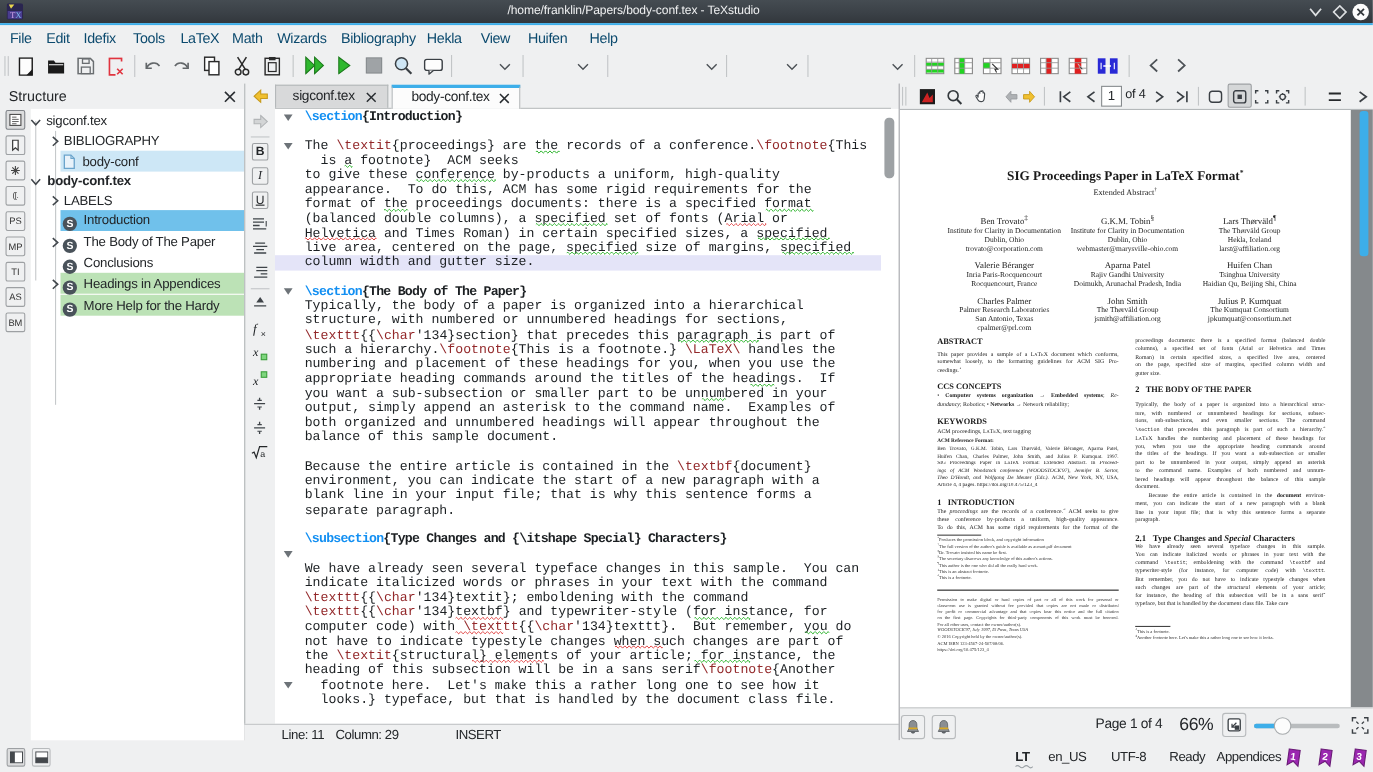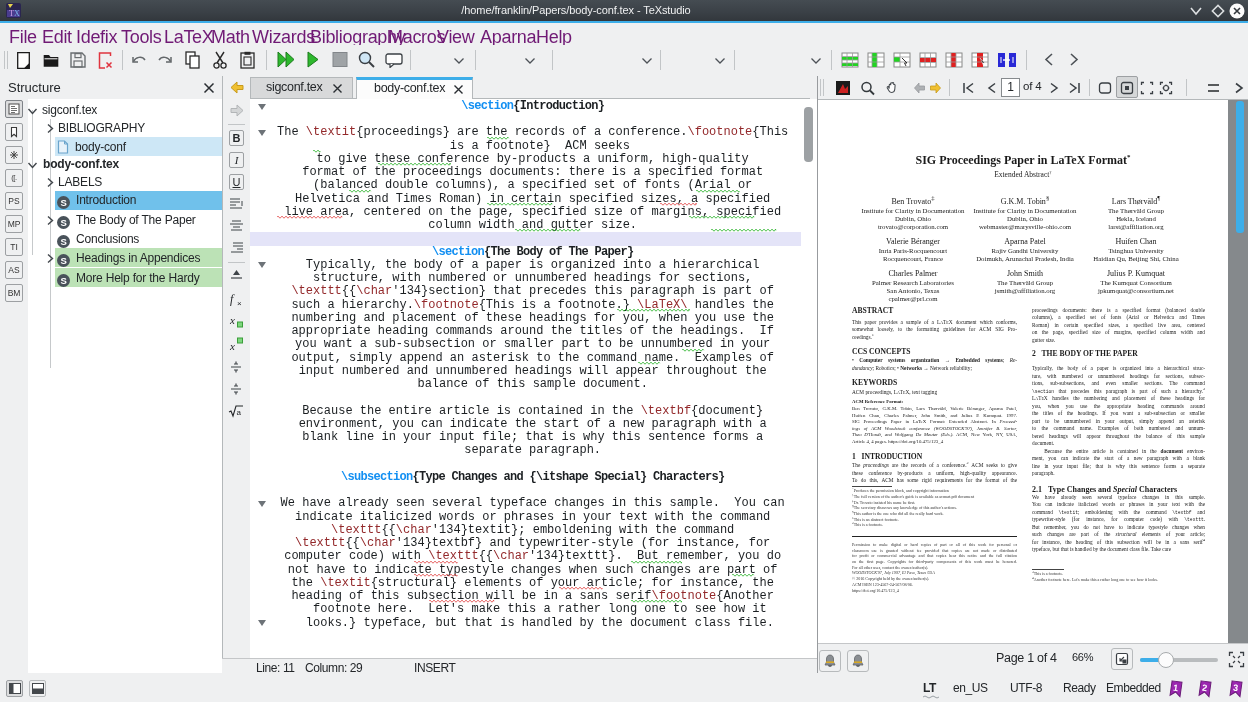--- a/index.html
+++ b/index.html
@@ -6,21 +6,21 @@
   body{width:1248px;height:702px;overflow:hidden;font-family:"Liberation Sans",sans-serif;}
   #app{position:absolute;top:0;left:0;width:1248px;height:702px;background:#eff0f1;}
   .abs{position:absolute;}
   
   #titlebar{position:absolute;left:0;top:0;width:1248px;height:21px;
     background:linear-gradient(#454c52,#3a4046 60%,#32373c);}
   #titleblue{position:absolute;left:0;top:21px;width:1248px;height:2px;background:#3daee9;}
   #titletext{position:absolute;left:0;top:4px;width:1152px;text-align:center;color:#eff0f1;font-size:11px;letter-spacing:-0.1px;}
   
   #menubar{position:absolute;left:0;top:23px;width:1248px;height:22px;background:#eff0f1;}
-  .menu{position:absolute;top:4px;font-size:18px;letter-spacing:-0.3px;color:#701a75;}
+  .menu{position:absolute;top:4px;font-size:13px;letter-spacing:-0.3px;color:#0c4a6e;}
   
   #toolbar{position:absolute;left:0;top:45px;width:1248px;height:31px;background:#eff0f1;}
   .tsep{position:absolute;top:5px;width:1px;height:20px;background:#c2c5c7;}
   .ddtext{position:absolute;top:8px;font-size:12.5px;color:#7f1d1d;margin-top:22px;}
   
   #structhead{position:absolute;left:0;top:76px;width:222px;height:23px;background:#eff0f1;}
   #tabbar{position:absolute;left:250px;top:76px;width:560px;height:23px;background:#eff0f1;border-bottom:1px solid #b4b8ba;box-sizing:border-box;}
   .tab{position:absolute;top:1px;height:21px;box-sizing:border-box;font-size:12.5px;letter-spacing:-0.3px;color:#232629;}
   #tab1{left:0px;width:103px;background:#d8d9da;border:1px solid #b4b8ba;border-bottom:none;}
   #tab2{left:106px;width:117px;background:#fcfcfc;border:1px solid #b4b8ba;border-bottom:none;border-top:3px solid #3daee9;height:22px;}
@@ -31,21 +31,21 @@
   
   #tree{position:absolute;left:28px;top:99px;width:194px;height:579px;background:#fff;border-right:1px solid #9da0a3;box-sizing:content-box;}
   .trow{position:absolute;font-size:12px;letter-spacing:-0.2px;color:#232629;height:19px;line-height:19px;white-space:nowrap;}
   .hl{position:absolute;left:27px;width:167px;height:19px;}
   .sicon{display:inline-block;width:13px;height:13px;border-radius:7px;background:#49525a;color:#fff;
      font-size:9.5px;font-weight:bold;text-align:center;line-height:13px;vertical-align:-2px;}
   
   #vtoolbar{position:absolute;left:222px;top:76px;width:28px;height:582px;background:#eff0f1;border-left:1px solid #b4b8ba;box-sizing:border-box;}
   
   #editor{position:absolute;left:250px;top:99px;width:567px;height:559px;background:#fff;overflow:hidden;}
-  #edlines{position:absolute;left:27px;top:0.8px;font-family:"Liberation Mono",monospace;font-size:12px;line-height:13.25px;color:#1b1f22;text-align:center;}
+  #edlines{position:absolute;left:27px;top:0.8px;font-family:"Liberation Mono",monospace;font-size:12px;line-height:13.25px;color:#1b1f22;}
   #edlines>div{height:13.25px;white-space:pre;}
   .cmd{color:#93282a;}
   .kw{color:#128ff2;font-weight:bold;letter-spacing:-0.7px;}
   .bt{font-weight:bold;letter-spacing:-0.7px;}
   .wg{}
   .wr{}
   #curline{position:absolute;left:0;top:133.3px;width:551px;height:13.25px;background:#e4e4f8;}
   .fold{position:absolute;left:8px;width:0;height:0;border-left:4.5px solid transparent;border-right:4.5px solid transparent;border-top:6px solid #6d7378;}
   #edscroll{position:absolute;left:551px;top:0;width:16px;height:559px;background:#fff;}
   #edthumb{position:absolute;left:3px;top:8px;width:9px;height:55px;background:#9da1a4;border-radius:4px;}
@@ -97,23 +97,23 @@
   <div id="titletext">/home/franklin/Papers/body-conf.tex - TeXstudio</div>
   <div id="menubar">
     <div class="menu" style="left:9px">File</div>
     <div class="menu" style="left:42px">Edit</div>
     <div class="menu" style="left:76px">Idefix</div>
     <div class="menu" style="left:121px">Tools</div>
     <div class="menu" style="left:164px">LaTeX</div>
     <div class="menu" style="left:211px">Math</div>
     <div class="menu" style="left:252px">Wizards</div>
     <div class="menu" style="left:310px">Bibliography</div>
-    <div class="menu" style="left:388px">Macros</div>
+    <div class="menu" style="left:388px">Hekla</div>
     <div class="menu" style="left:437px">View</div>
-    <div class="menu" style="left:480px">Aparna</div>
+    <div class="menu" style="left:480px">Huifen</div>
     <div class="menu" style="left:536px">Help</div>
   </div>
   <div id="toolbar">
     <div class="abs" style="left:4px;top:6px;width:1px;height:18px;background:#c2c5c7"></div>
     <div class="abs" style="left:7px;top:6px;width:1px;height:18px;background:#c2c5c7"></div>
 
     <svg class="abs" style="left:16px;top:7px" width="15" height="17">
         <path d="M1.7 0.7 H13.3 V16.3 H1.7 Z" fill="#fdfdfd" stroke="#1a1a1a" stroke-width="1.3"></path>
         <path d="M13.3 11 L8 16.3 H13.3 Z" fill="#1a1a1a"></path>
       </svg>
@@ -400,36 +400,37 @@
     <div class="fold" style="top:31px"></div>
     <div class="fold" style="top:163.3px"></div>
     <div class="fold" style="top:401.8px"></div>
     <div class="fold" style="top:521px"></div>
     <div id="edlines">
 <div><span class="kw">\section</span><span class="bt">{Introduction}</span></div>
 <div></div>
 <div>The <span class="cmd">\textit</span>{proceedings} are <span class="wg">the</span> records of a conference.<span class="cmd">\footnote</span>{This</div>
 <div>  is <span class="wg">a</span> footnote}  ACM seeks</div>
 <div>to give these <span class="wg">conference</span> by-products a uniform, high-quality</div>
+<div>appearance.  To do this, ACM has some rigid requirements for the</div>
 <div>format of <span class="wg">the</span> proceedings documents: there is a specified <span class="wg">format</span></div>
 <div>(balanced double columns), a <span class="wg">specified</span> set of fonts (<span class="wr">Arial</span> or</div>
 <div><span class="wr">Helvetica</span> and Times Roman) in certain specified sizes, a <span class="wg">specified</span></div>
 <div>live area, centered on the page, <span class="wg">specified</span> size of margins, <span class="wg">specified</span></div>
 <div>column width and gutter size.</div>
 <div></div>
 <div><span class="kw">\section</span><span class="bt">{The Body of The Paper}</span></div>
 <div>Typically, the body of a paper is organized into a hierarchical</div>
 <div>structure, with numbered or unnumbered headings for sections,</div>
 <div><span class="cmd">\texttt</span>{{<span class="cmd">\char</span>'134}section} that precedes this paragraph is part of</div>
 <div>such a hierarchy.<span class="cmd">\footnote</span>{This is a footnote.} <span class="cmd">\LaTeX\</span> handles the</div>
 <div>numbering and placement of these headings for you, when <span class="wg">you</span> use the</div>
 <div>appropriate heading commands around the titles of <span class="wg">the</span> headings.  If</div>
 <div>you want a sub-subsection or smaller part to be unnumbered in your</div>
 <div>output, simply append an asterisk to the command name.  Examples of</div>
-<div>input numbered and unnumbered headings will appear throughout the</div>
+<div>both organized and unnumbered headings will appear throughout the</div>
 <div>balance of this sample document.</div>
 <div></div>
 <div>Because the entire article is contained in the <span class="cmd">\textbf</span>{document}</div>
 <div>environment, you can indicate the start of a new paragraph with a</div>
 <div>blank line in your input file; that is why this sentence forms a</div>
 <div>separate paragraph.</div>
 <div></div>
 <div><span class="kw">\subsection</span><span class="bt">{Type Changes and {\itshape Special} Characters}</span></div>
 <div></div>
 <div>We have already seen several typeface changes in this sample.  You can</div>
@@ -731,21 +732,21 @@
         <path d="M3 8.2 L11 8.2" stroke="#d8a825" stroke-width="1.6"></path>
         <path d="M9 11 C9 13.5 5 13.5 5 11" fill="#5f6367"></path>
       </svg>
     <div class="abs" style="left:29px;top:6px;width:22px;height:22px;border:1px solid #b7babc;border-radius:3px;background:#eff0f1;box-sizing:border-box"></div>
     <svg class="abs" style="left:33px;top:10px" width="14" height="14">
         <path d="M7 1 C4.5 1 3.5 3 3.5 5 L3.5 8 L2 11 L12 11 L10.5 8 L10.5 5 C10.5 3 9.5 1 7 1 Z" fill="#8a8e92" stroke="#5f6367" stroke-width="0.8"></path>
         <path d="M3 8.2 L11 8.2" stroke="#d8a825" stroke-width="1.6"></path>
         <path d="M9 11 C9 13.5 5 13.5 5 11" fill="#5f6367"></path>
       </svg>
     <div class="abs" style="left:178px;top:7px;font-size:12.5px;letter-spacing:-0.3px;color:#232629">Page 1 of 4</div>
-    <div class="abs" style="left:254px;top:7px;font-size:11px;letter-spacing:-0.3px;color:#232629">66%</div>
+    <div class="abs" style="left:254px;top:7px;font-size:16px;letter-spacing:-0.3px;color:#232629">66%</div>
     <div class="abs" style="left:293px;top:4px;width:22px;height:22px;border:1px solid #b7babc;border-radius:3px;background:#eff0f1;box-sizing:border-box"></div>
     <svg class="abs" style="left:297px;top:8px" width="14" height="14">
         <rect x="1.5" y="1.5" width="11" height="11" rx="1.5" fill="#fff" stroke="#3a3f44" stroke-width="1.2"></rect>
         <path d="M9 5 L5 9 M5 6 V9 H8" stroke="#3a3f44" stroke-width="1.1" fill="none"></path>
         <rect x="7.5" y="7.5" width="4" height="4" fill="#3a3f44"></rect>
       </svg>
     <div class="abs" style="left:322px;top:13.5px;width:78px;height:4px;background:#b9bcbe;border-radius:2px"></div>
     <div class="abs" style="left:322px;top:13.5px;width:26px;height:4px;background:#3daee9;border-radius:2px"></div>
     <div class="abs" style="left:340px;top:7.5px;width:16px;height:16px;background:#fcfcfc;border:1px solid #a7abad;border-radius:9px;box-sizing:border-box"></div>
     <svg class="abs" style="left:410px;top:7px" width="17" height="17">
@@ -764,21 +765,21 @@
         <rect x="0.5" y="0.5" width="11" height="10" fill="#fff" stroke="#44484c" stroke-width="1"></rect>
         <rect x="0.5" y="5.5" width="11" height="5" fill="#44484c"></rect>
       </svg>
     <div class="sbtext" style="left:923px;font-weight:bold">LT</div>
     <svg class="abs" style="left:923px;top:22px" width="16" height="4">
         <path d="M0 2 Q2 0 4 2 T8 2 T12 2 T16 2" stroke="#9aa0a5" stroke-width="1" fill="none"></path>
       </svg>
     <div class="sbtext" style="left:953px">en_US</div>
     <div class="sbtext" style="left:1010px">UTF-8</div>
     <div class="sbtext" style="left:1063px">Ready</div>
-    <div class="sbtext" style="left:1106px">Embedded</div>
+    <div class="sbtext" style="left:1106px">Appendices</div>
     <svg class="abs" style="left:1168px;top:7px" width="17" height="18">
         <g transform="rotate(8 8 9)">
           <path d="M3 1.5 H13 V16 L8 12 L3 16 Z" fill="#9b27b0" stroke="#6a1b77" stroke-width="1"></path>
           <text x="5" y="11" font-size="9" font-weight="bold" fill="#fff" font-family="Liberation Sans">1</text>
         </g>
       </svg>
     <svg class="abs" style="left:1197px;top:7px" width="17" height="18">
         <g transform="rotate(8 8 9)">
           <path d="M3 1.5 H13 V16 L8 12 L3 16 Z" fill="#9b27b0" stroke="#6a1b77" stroke-width="1"></path>
           <text x="5" y="11" font-size="9" font-weight="bold" fill="#fff" font-family="Liberation Sans">2</text>

